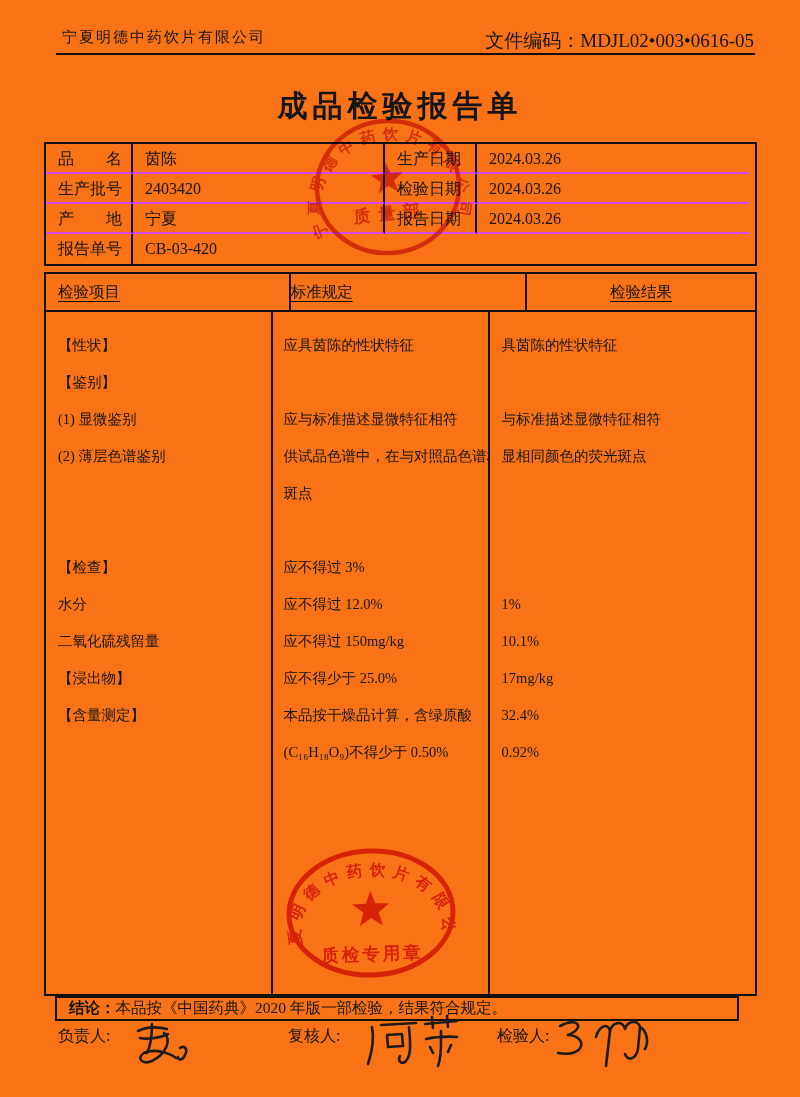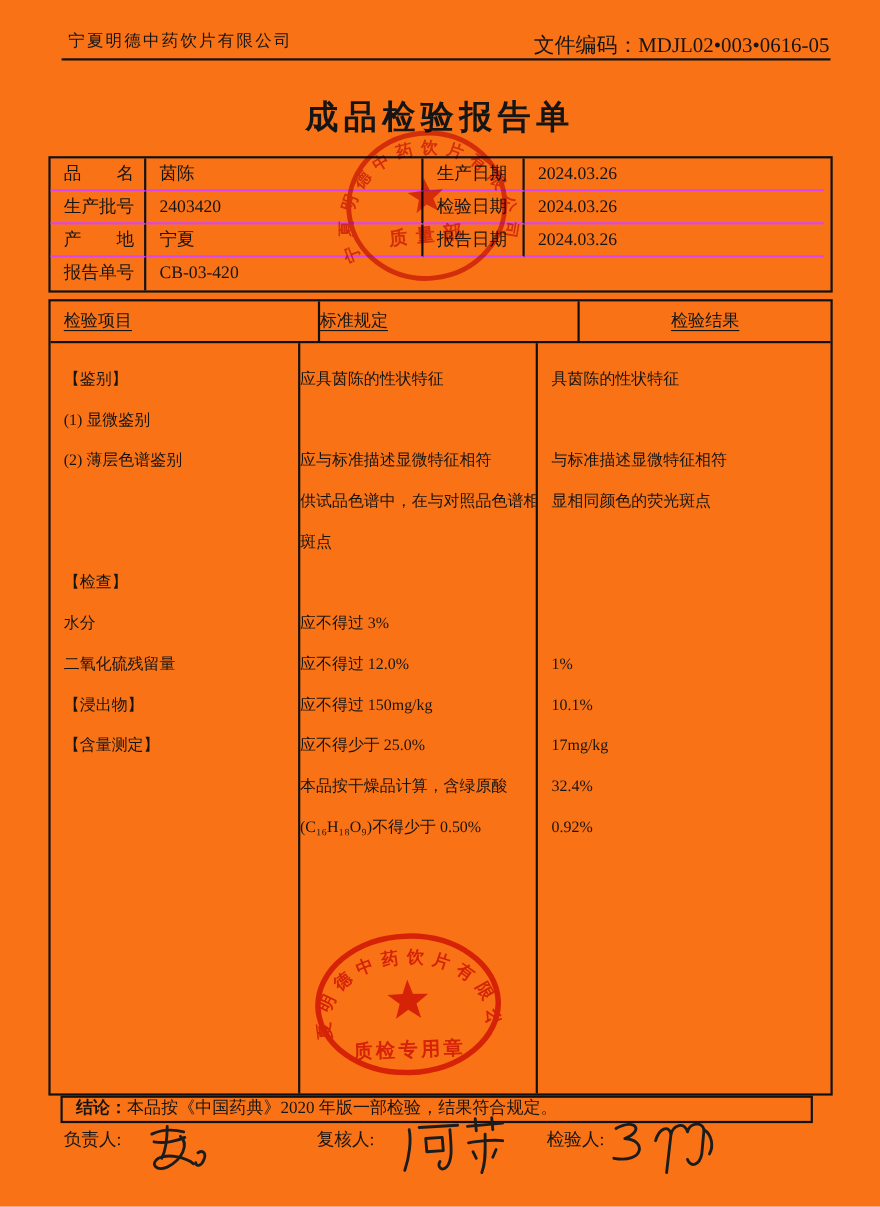--- a/index.html
+++ b/index.html
@@ -28,21 +28,21 @@
           border:2px solid #111;box-sizing:border-box;font-size:14.5px;}
   .mhead{display:flex;height:38px;border-bottom:2px solid #111;box-sizing:border-box;}
   .mhead .hcell{line-height:35px;white-space:nowrap;overflow:hidden;box-sizing:border-box;font-size:15.5px;}
   .mhead .hcell span{text-decoration:underline;text-underline-offset:4px;}
   .h1{width:260px;border-right:2px solid #111;padding-left:12px;}
   .h2{width:252px;border-right:2px solid #111;}
   .h3{width:243px;text-align:center;}
   .mbody{display:flex;height:682px;}
   .mcol{box-sizing:border-box;padding-top:15px;overflow:hidden;}
   .c1{width:238px;border-right:2px solid #111;padding-left:12px;}
-  .c2{width:228px;border-right:2px solid #111;}
+  .c2{width:228px;border-right:2px solid #111;padding-left:11px;}
   .c3{width:279px;padding-left:12px;}
   .line{height:37px;line-height:37px;white-space:nowrap;overflow:hidden;}
   
   .conclusion{position:absolute;left:55px;top:996px;width:684px;height:25px;
               border:2px solid #111;box-sizing:border-box;line-height:20px;
               padding-left:12px;font-size:15.5px;white-space:nowrap;overflow:hidden;}
   .conclusion .clabel{font-weight:bold;}
   
   .siglabel{position:absolute;top:1026px;font-size:16px;white-space:nowrap;}
   .sl1{left:58px;} .sl2{left:288px;} .sl3{left:497px;}
@@ -94,20 +94,21 @@
   </div>
 
   <div class="mtable">
     <div class="mhead">
       <div class="hcell h1"><span>检验项目</span></div>
       <div class="hcell h2"><span>标准规定</span></div>
       <div class="hcell h3"><span>检验结果</span></div>
     </div>
     <div class="mbody">
       <div class="mcol c1">
+          <div class="line">【性状】</div>
           <div class="line">【鉴别】</div>
           <div class="line">(1) 显微鉴别</div>
           <div class="line">(2) 薄层色谱鉴别</div>
           <div class="line"></div>
           <div class="line"></div>
           <div class="line">【检查】</div>
           <div class="line">水分</div>
           <div class="line">二氧化硫残留量</div>
           <div class="line">【浸出物】</div>
           <div class="line">【含量测定】</div>

